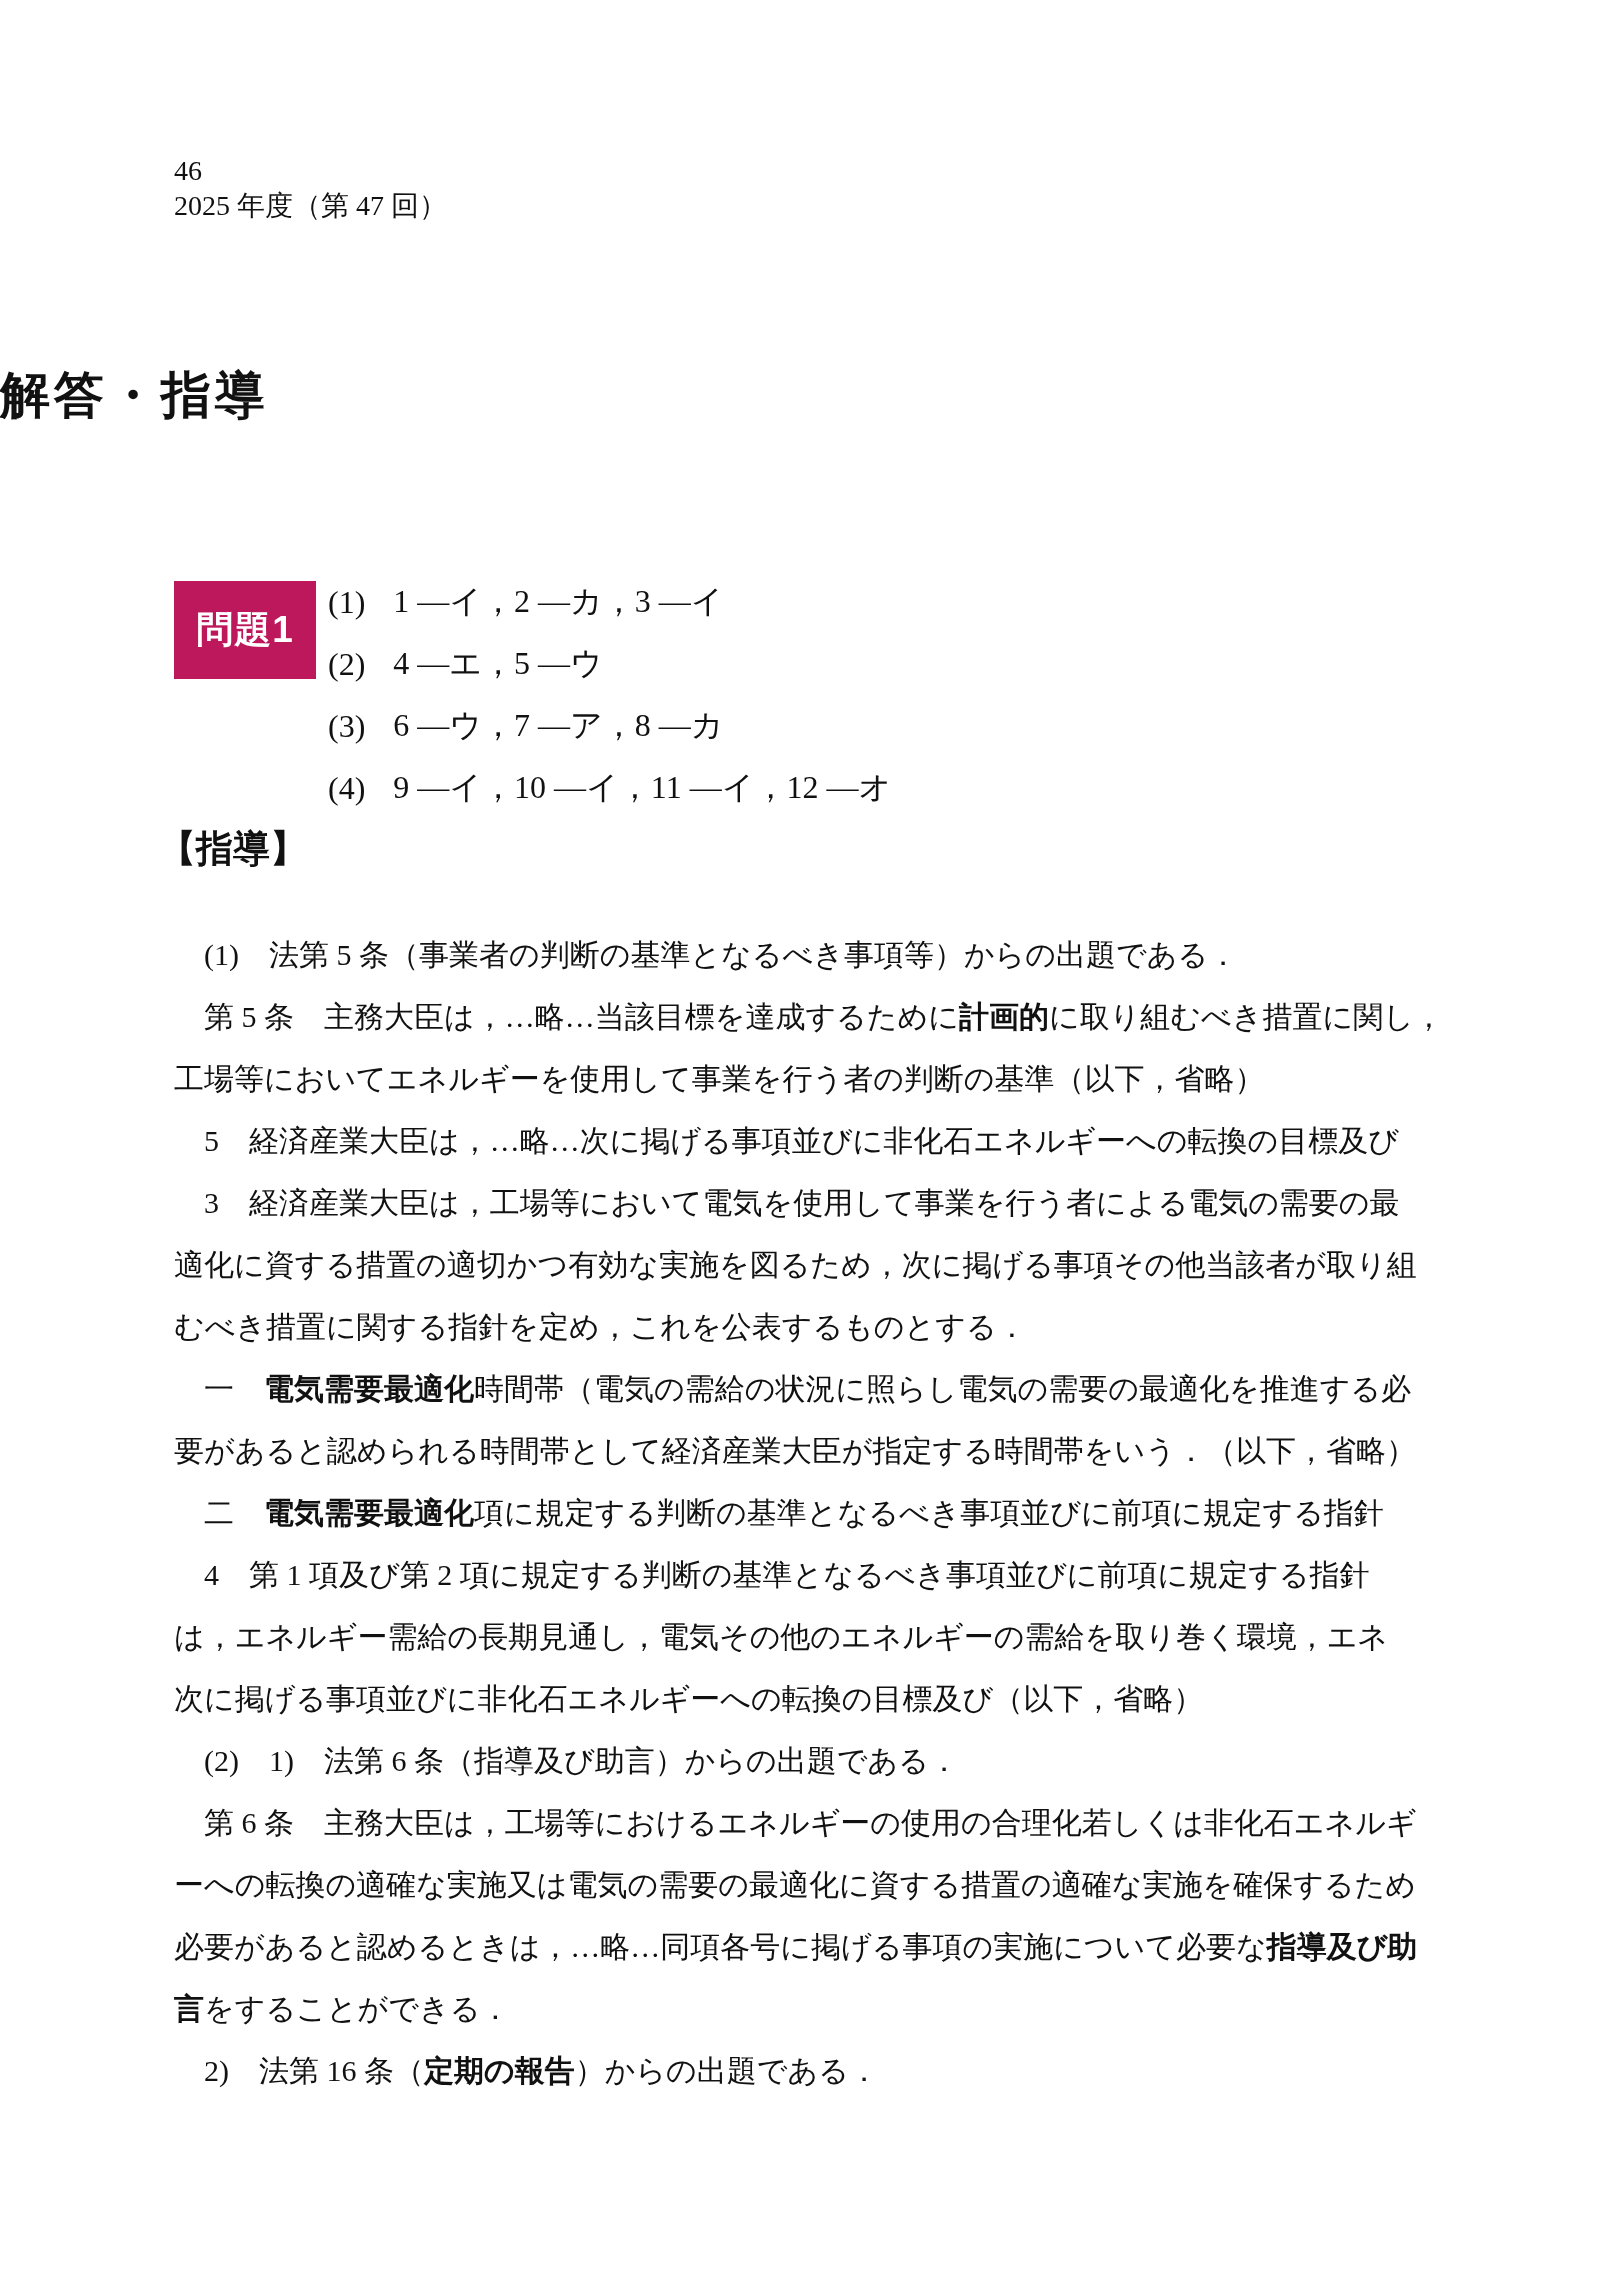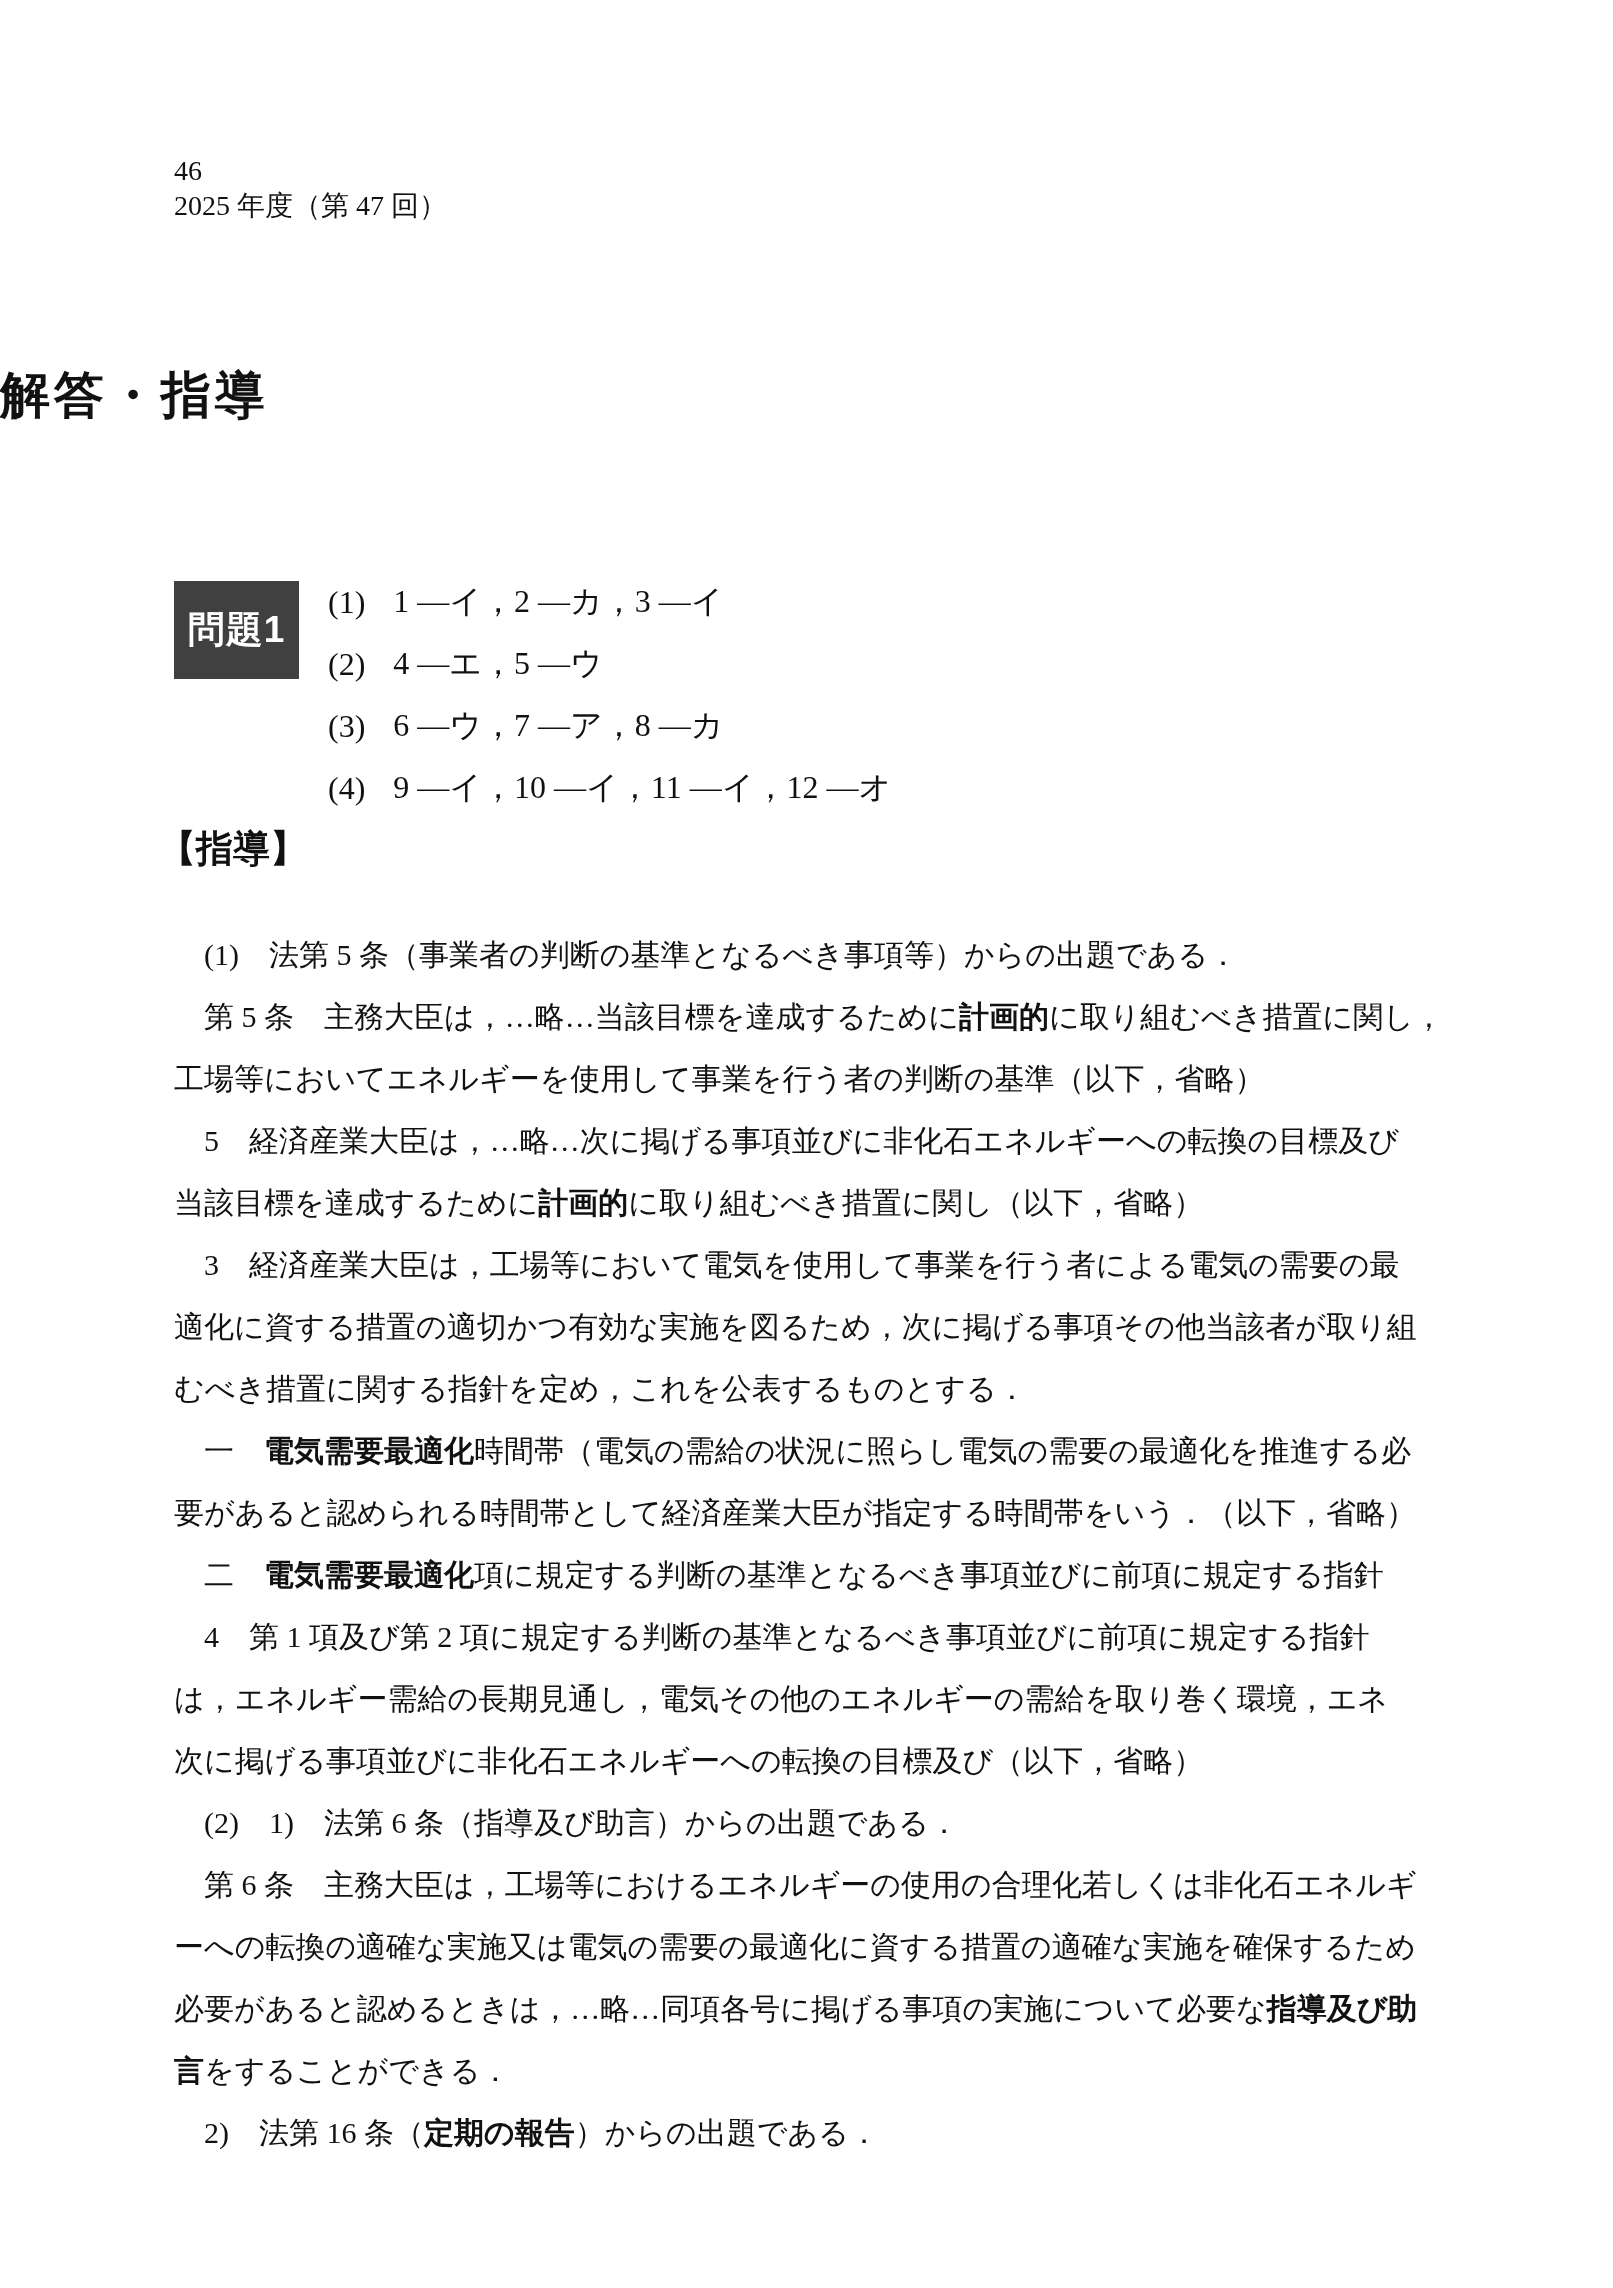--- a/index.html
+++ b/index.html
@@ -18,22 +18,22 @@
     flex-direction:column;
   }
   .title{
     position:absolute;left:0;top:362px;width:100%;
     margin:0;text-align:left;
     font-family:"Liberation Sans","DejaVu Sans",sans-serif;
     font-weight:700;font-size:50px;letter-spacing:3.7px;
   }
   .problem-badge{
     position:absolute;left:174px;top:581px;
-    width:125px;height:98px;
-    background:#404040;color:#ffffff;
+    width:142px;height:98px;
+    background:#be185d;color:#ffffff;
     display:flex;align-items:center;justify-content:center;
     font-family:"Liberation Sans","DejaVu Sans",sans-serif;
     font-weight:700;font-size:37px;letter-spacing:0.9px;
   }
   .answers{
     position:absolute;left:328px;top:571px;
     font-size:32px;
   }
   .answer-row{height:62px;display:flex;align-items:center;}
   .answer-row .num{margin-right:28px;}
@@ -85,21 +85,20 @@
       </div>
     </div>
 
   <div class="guidance-heading">【指導】</div>
 
   <div class="body-text" id="body-lines">
       <div class="body-line"><span>　(1)　法第 5 条（事業者の判断の基準となるべき事項等）からの出題である．</span></div>
       <div class="body-line"><span>　第 5 条　主務大臣は，…略…当該目標を達成するために</span><span class="bg">計画的</span><span>に取り組むべき措置に関し，</span></div>
       <div class="body-line"><span>工場等においてエネルギーを使用して事業を行う者の判断の基準（以下，省略）</span></div>
       <div class="body-line"><span>　5　経済産業大臣は，…略…次に掲げる事項並びに非化石エネルギーへの転換の目標及び</span></div>
-      <div class="body-line"><span>当該目標を達成するために</span><span class="bg">計画的</span><span>に取り組むべき措置に関し（以下，省略）</span></div>
       <div class="body-line"><span>　3　経済産業大臣は，工場等において電気を使用して事業を行う者による電気の需要の最</span></div>
       <div class="body-line"><span>適化に資する措置の適切かつ有効な実施を図るため，次に掲げる事項その他当該者が取り組</span></div>
       <div class="body-line"><span>むべき措置に関する指針を定め，これを公表するものとする．</span></div>
       <div class="body-line"><span>　一　</span><span class="bg">電気需要最適化</span><span>時間帯（電気の需給の状況に照らし電気の需要の最適化を推進する必</span></div>
       <div class="body-line"><span>要があると認められる時間帯として経済産業大臣が指定する時間帯をいう．（以下，省略）</span></div>
       <div class="body-line"><span>　二　</span><span class="bg">電気需要最適化</span><span>項に規定する判断の基準となるべき事項並びに前項に規定する指針</span></div>
       <div class="body-line"><span>　4　第 1 項及び第 2 項に規定する判断の基準となるべき事項並びに前項に規定する指針</span></div>
       <div class="body-line"><span>は，エネルギー需給の長期見通し，電気その他のエネルギーの需給を取り巻く環境，エネ</span></div>
       <div class="body-line"><span>次に掲げる事項並びに非化石エネルギーへの転換の目標及び（以下，省略）</span></div>
       <div class="body-line"><span>　(2)　1)　法第 6 条（指導及び助言）からの出題である．</span></div>

